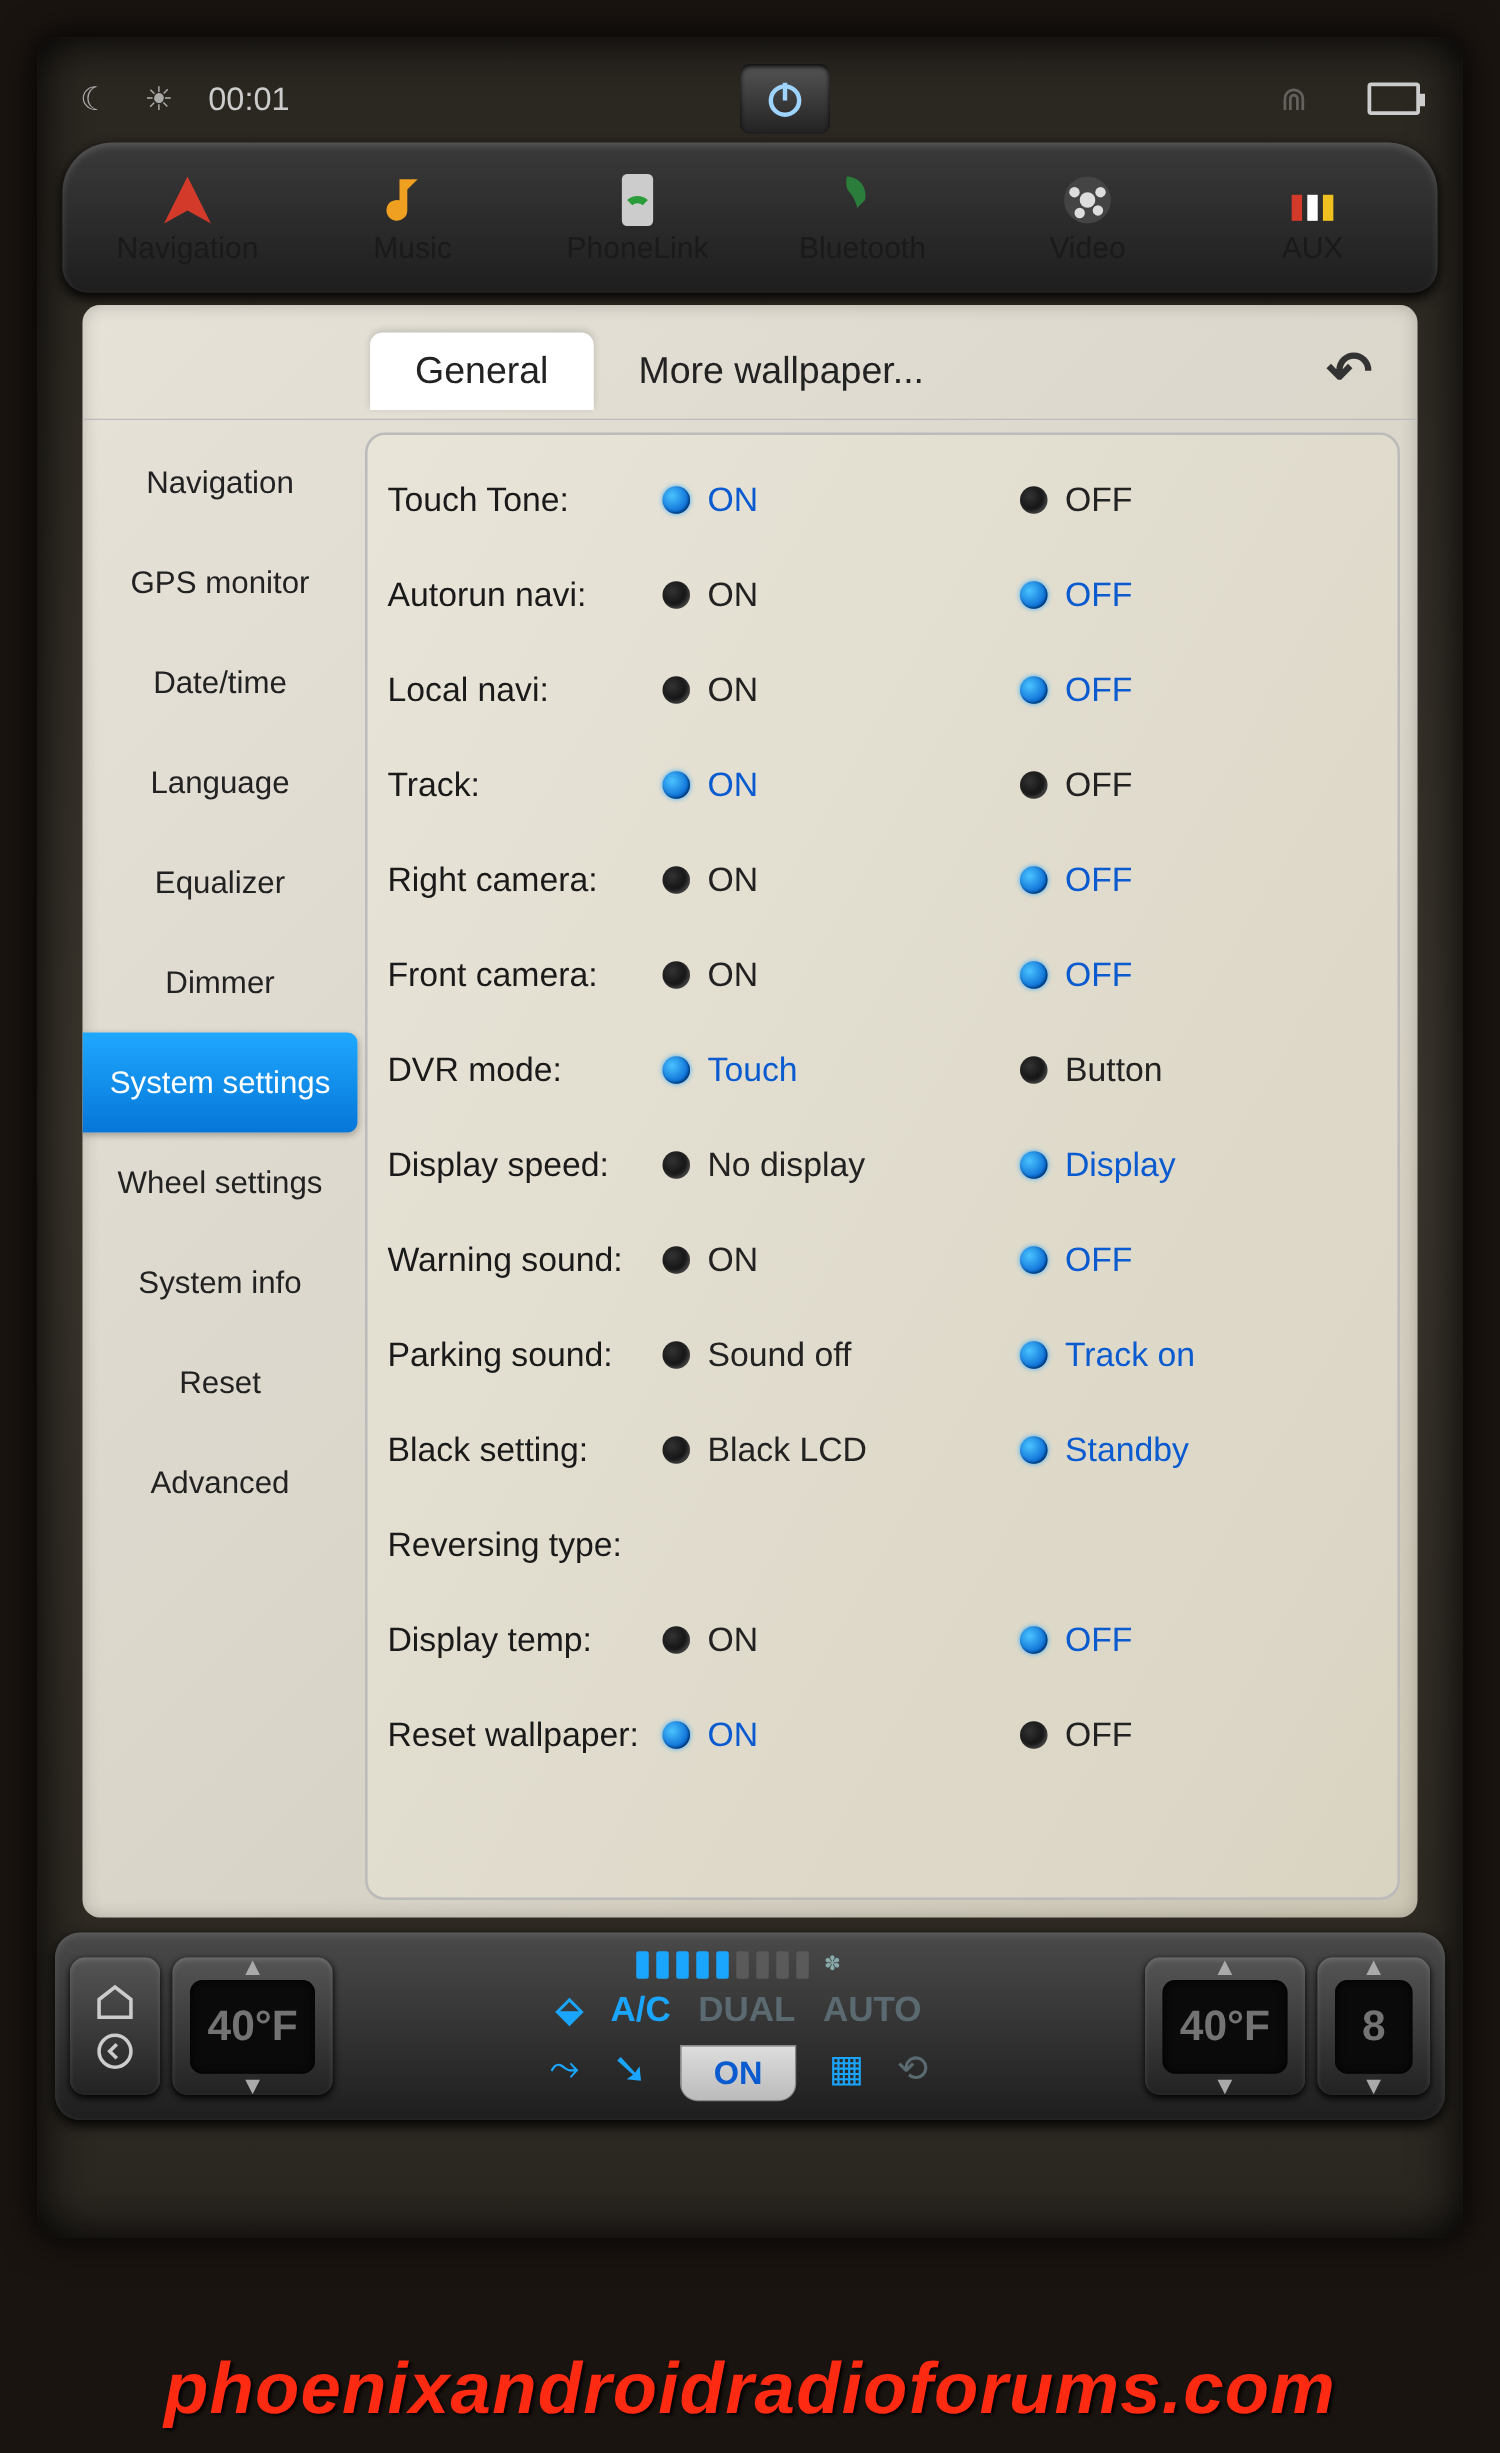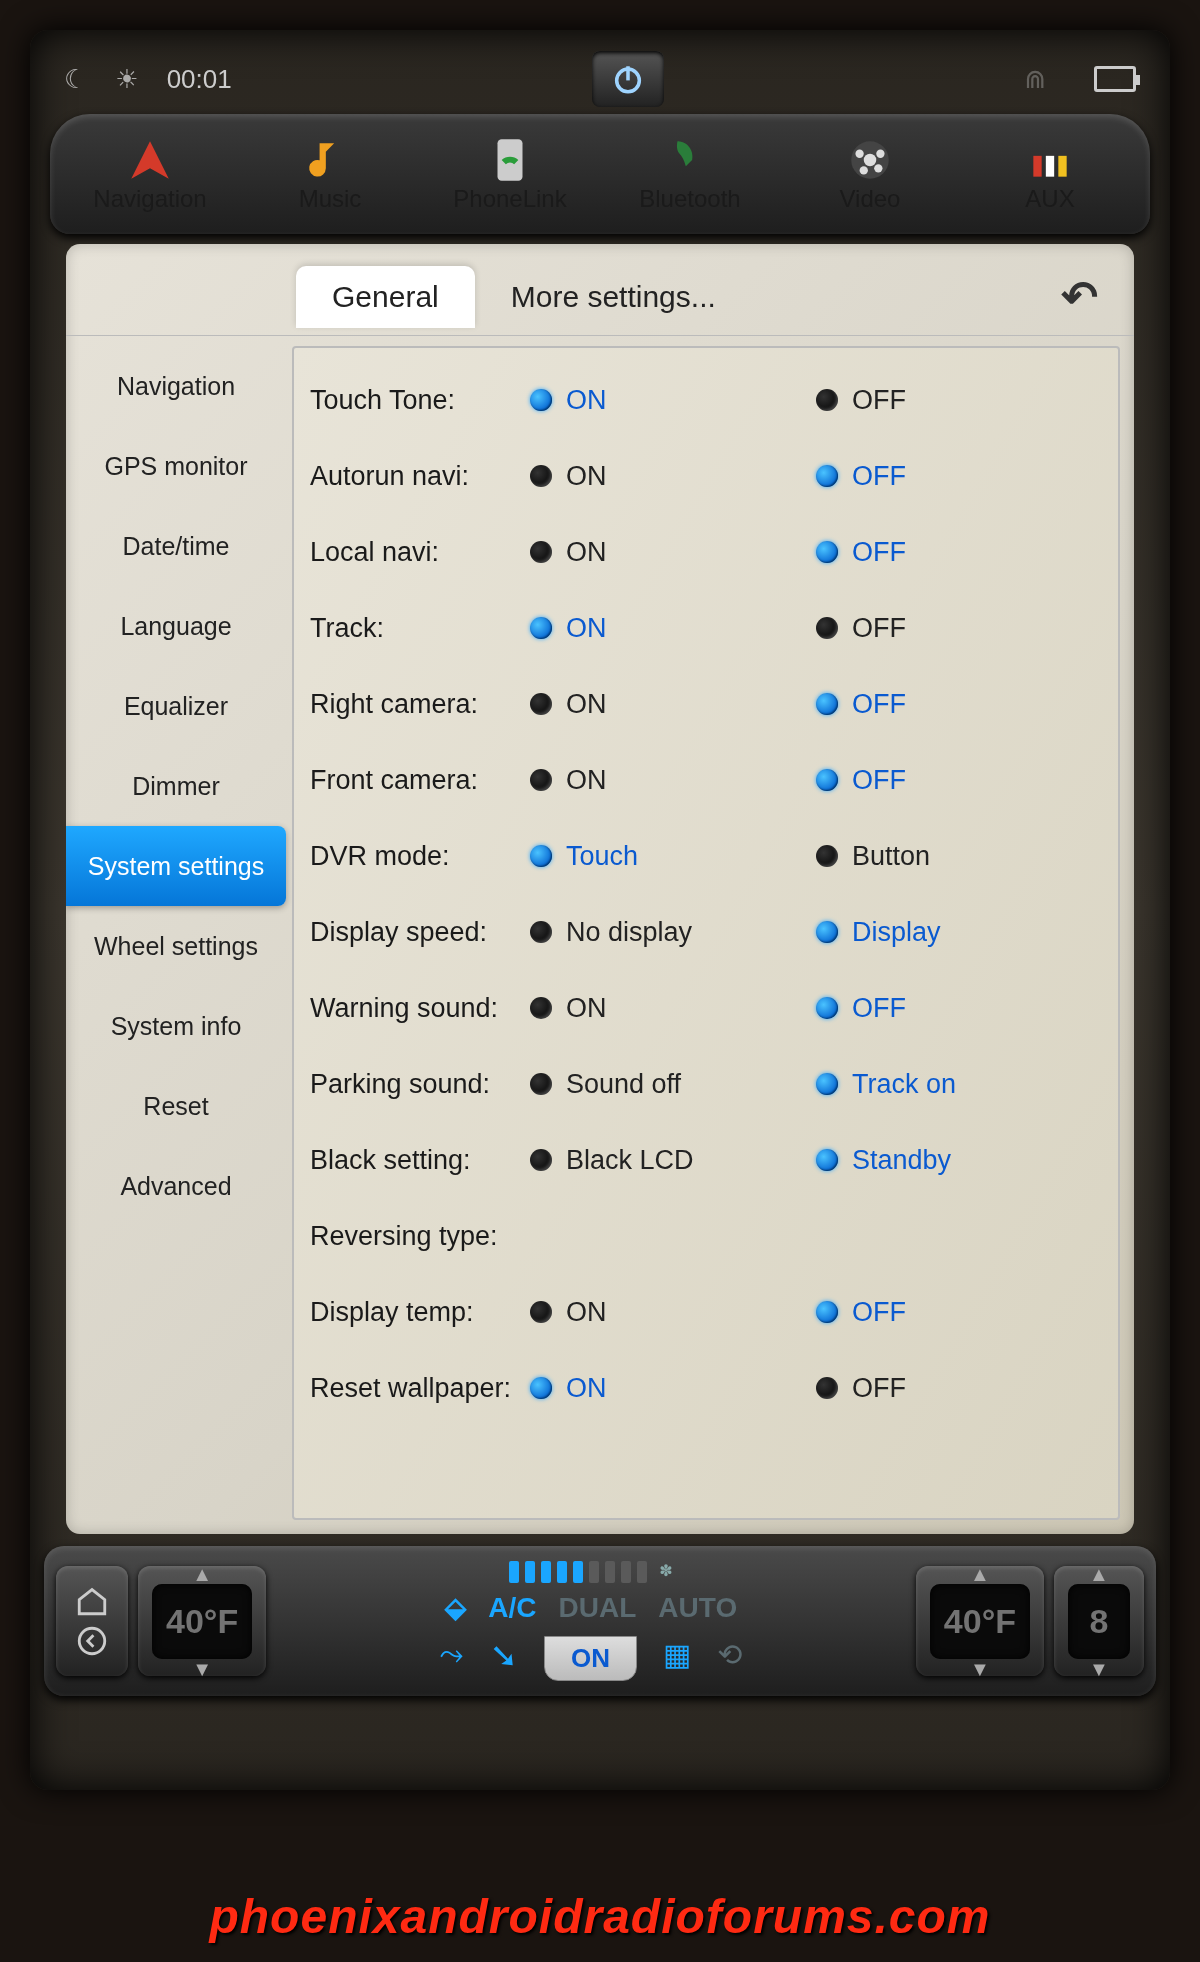--- a/index.html
+++ b/index.html
@@ -110,21 +110,21 @@
   }
   .side-item.sel {
     background: linear-gradient(#1fa8ff,#0576d8);
     color:#fff;
     border-radius: 0 8px 8px 0;
     box-shadow: 0 2px 6px rgba(0,0,0,.3);
   }
   .content {
     flex:1;
     border: 2px solid #bbb;
-    border-radius: 4px;
+    border-radius: 16px;
     margin: 10px 14px 14px 6px;
     padding: 14px 16px;
     background: linear-gradient(120deg,#e8e4d8,#d9d4c2);
     overflow:hidden;
   }
   .row {
     display:flex; align-items:center;
     height: 76px;
     font-size: 27px;
     color:#1a1a1a;
@@ -188,21 +188,21 @@
     display:inline-block;margin-top:8px;
     background:linear-gradient(#ddd,#bbb);color:#0a5ad0;font-weight:bold;font-size:26px;
     padding:6px 26px;border-radius:0 0 14px 14px;border:1px solid #888;
   }
   .arrow{font-size:20px;color:#aaa;line-height:1;}
 
   
   .watermark {
     position:absolute; left:0; right:0; bottom:18px;
     text-align:center; color:#ff2a12;
-    font-size:48px; font-weight:900; font-style:italic;
+    font-size:58px; font-weight:900; font-style:italic;
     letter-spacing:1px;
     text-shadow: 2px 2px 3px #000;
     font-family: Arial Black, Arial, sans-serif;
   }
 </style>
 </head>
 <body>
 
 <div class="device">
 
@@ -265,21 +265,21 @@
           <rect x="10" y="10" width="4" height="10" fill="#fff"></rect>
           <rect x="16" y="10" width="4" height="10" fill="#f0c020"></rect>
         </svg>
       <span class="t">AUX</span>
     </div>
   </div>
 
   <div class="panel">
     <div class="tabs">
       <div class="tab active">General</div>
-      <div class="tab">More settings...</div>
+      <div class="tab">More wallpaper...</div>
       <div class="backbtn">↶</div>
     </div>
     <div class="body">
       <div class="sidebar" id="sidebar">
           <div class="side-item">Navigation</div>
           <div class="side-item">GPS monitor</div>
           <div class="side-item">Date/time</div>
           <div class="side-item">Language</div>
           <div class="side-item">Equalizer</div>
           <div class="side-item">Dimmer</div>

